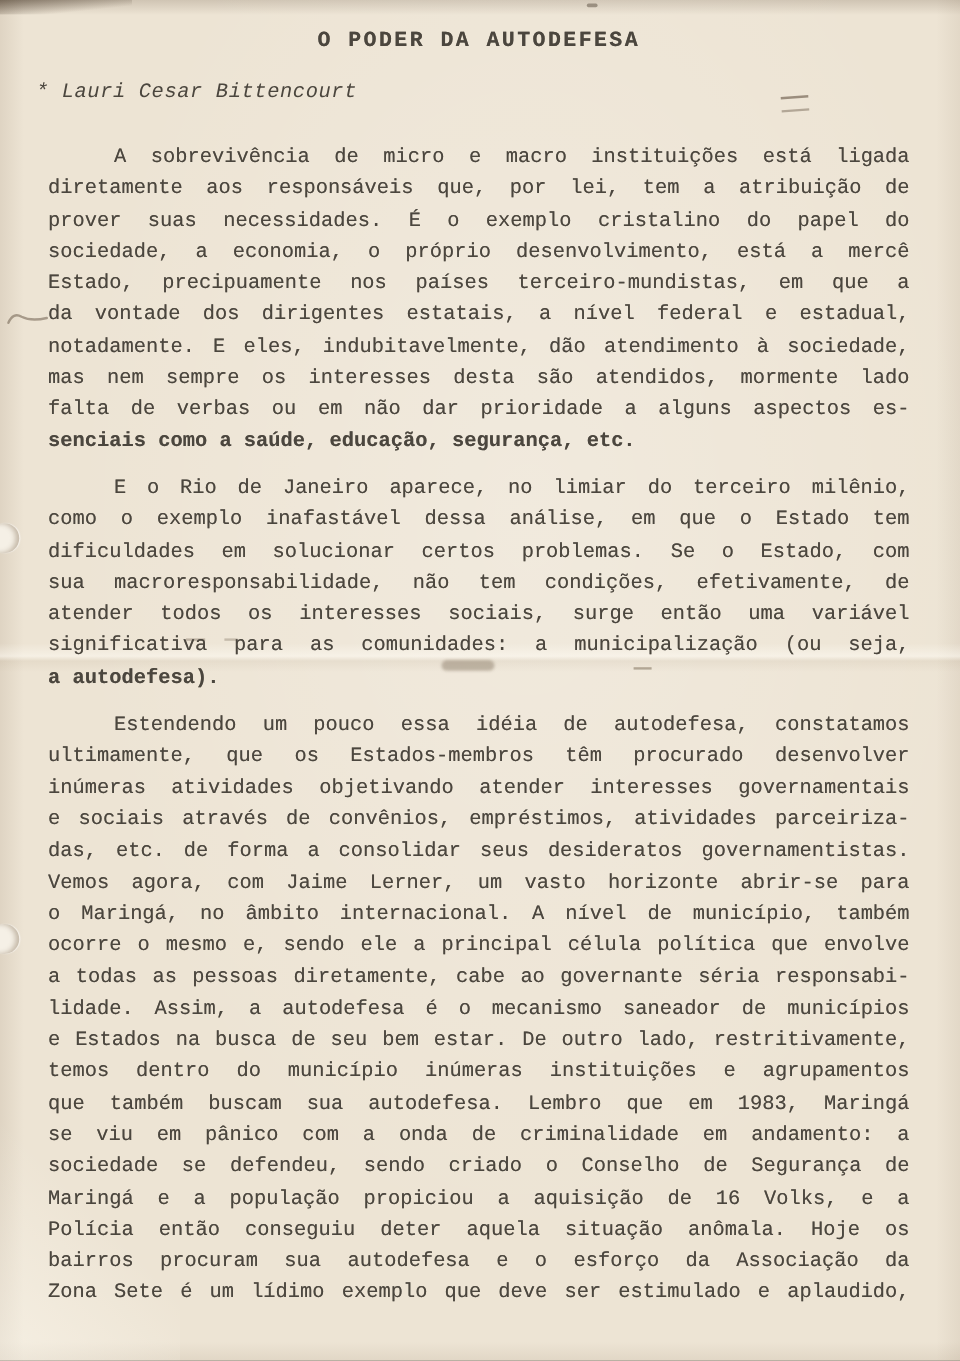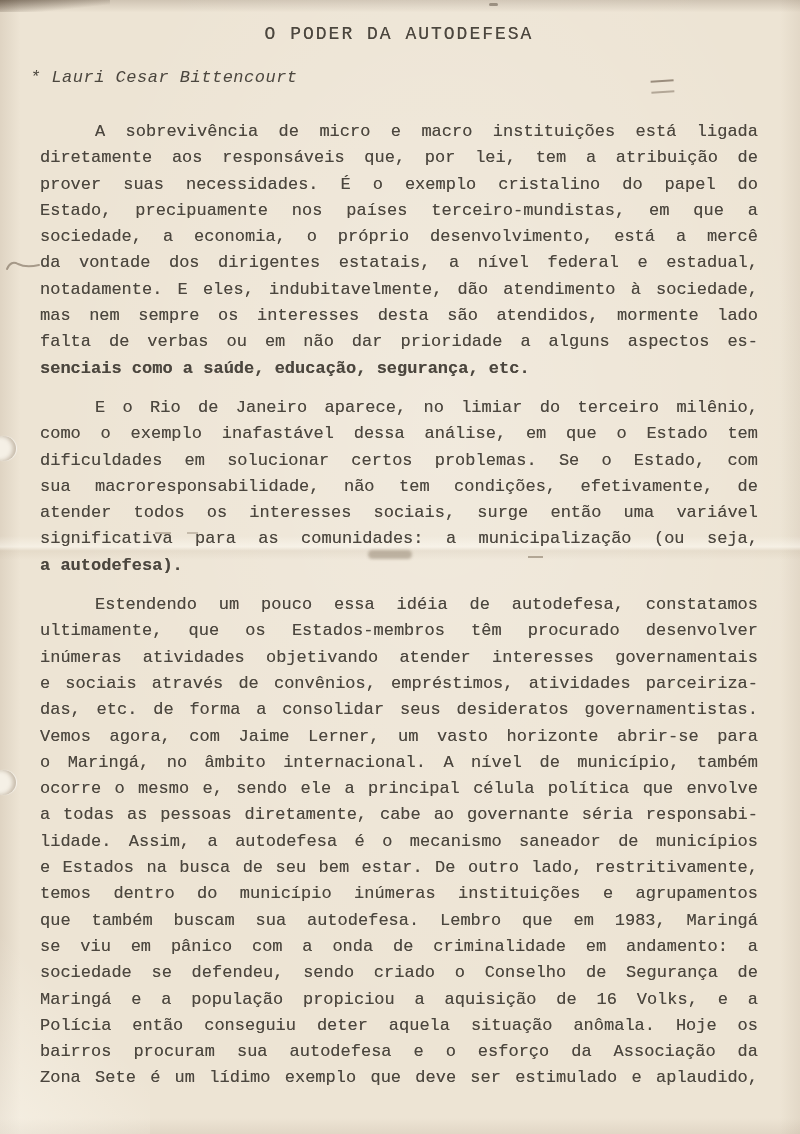--- a/index.html
+++ b/index.html
@@ -59,21 +59,21 @@
 
   
   .content{
     position:absolute;inset:0;
     padding:18px 42px 0 40px;
     box-sizing:border-box;
   }
   .doc-title{
     margin:6px 0 0 0;
     font-size:18px;
-    font-weight:normal;
+    font-weight:bold;
     text-align:center;
     letter-spacing:2px;
     color:var(--ink);
     text-shadow:0 0 .5px rgba(70,64,55,.7);
   }
   .byline{
     margin-top:24px;
     margin-left:-10px;
     font-size:17px;
     letter-spacing:.5px;
@@ -116,22 +116,22 @@
   <div class="top-speck"></div>
 
   <div class="content">
     <h1 class="doc-title">O PODER DA AUTODEFESA</h1>
     <div class="byline">* Lauri Cesar Bittencourt</div>
     <div class="doc-body">
         <div class="paragraph">
           <div class="line first">A sobrevivência de micro e macro instituições está ligada</div>
           <div class="line">diretamente aos responsáveis que, por lei, tem a atribuição de</div>
           <div class="line">prover suas necessidades. É o exemplo cristalino do papel do</div>
+          <div class="line">sociedade, a economia, o próprio desenvolvimento, está a mercê</div>
           <div class="line">Estado, precipuamente nos países terceiro-mundistas, em que a</div>
-          <div class="line">sociedade, a economia, o próprio desenvolvimento, está a mercê</div>
           <div class="line">da vontade dos dirigentes estatais, a nível federal e estadual,</div>
           <div class="line">notadamente. E eles, indubitavelmente, dão atendimento à sociedade,</div>
           <div class="line">mas nem sempre os interesses desta são atendidos, mormente lado</div>
           <div class="line">falta de verbas ou em não dar prioridade a alguns aspectos es-</div>
           <div class="line short-last">senciais como a saúde, educação, segurança, etc.</div>
         </div>
         <div class="paragraph">
           <div class="line first">E o Rio de Janeiro aparece, no limiar do terceiro milênio,</div>
           <div class="line">como o exemplo inafastável dessa análise, em que o Estado tem</div>
           <div class="line">dificuldades em solucionar certos problemas. Se o Estado, com</div>

